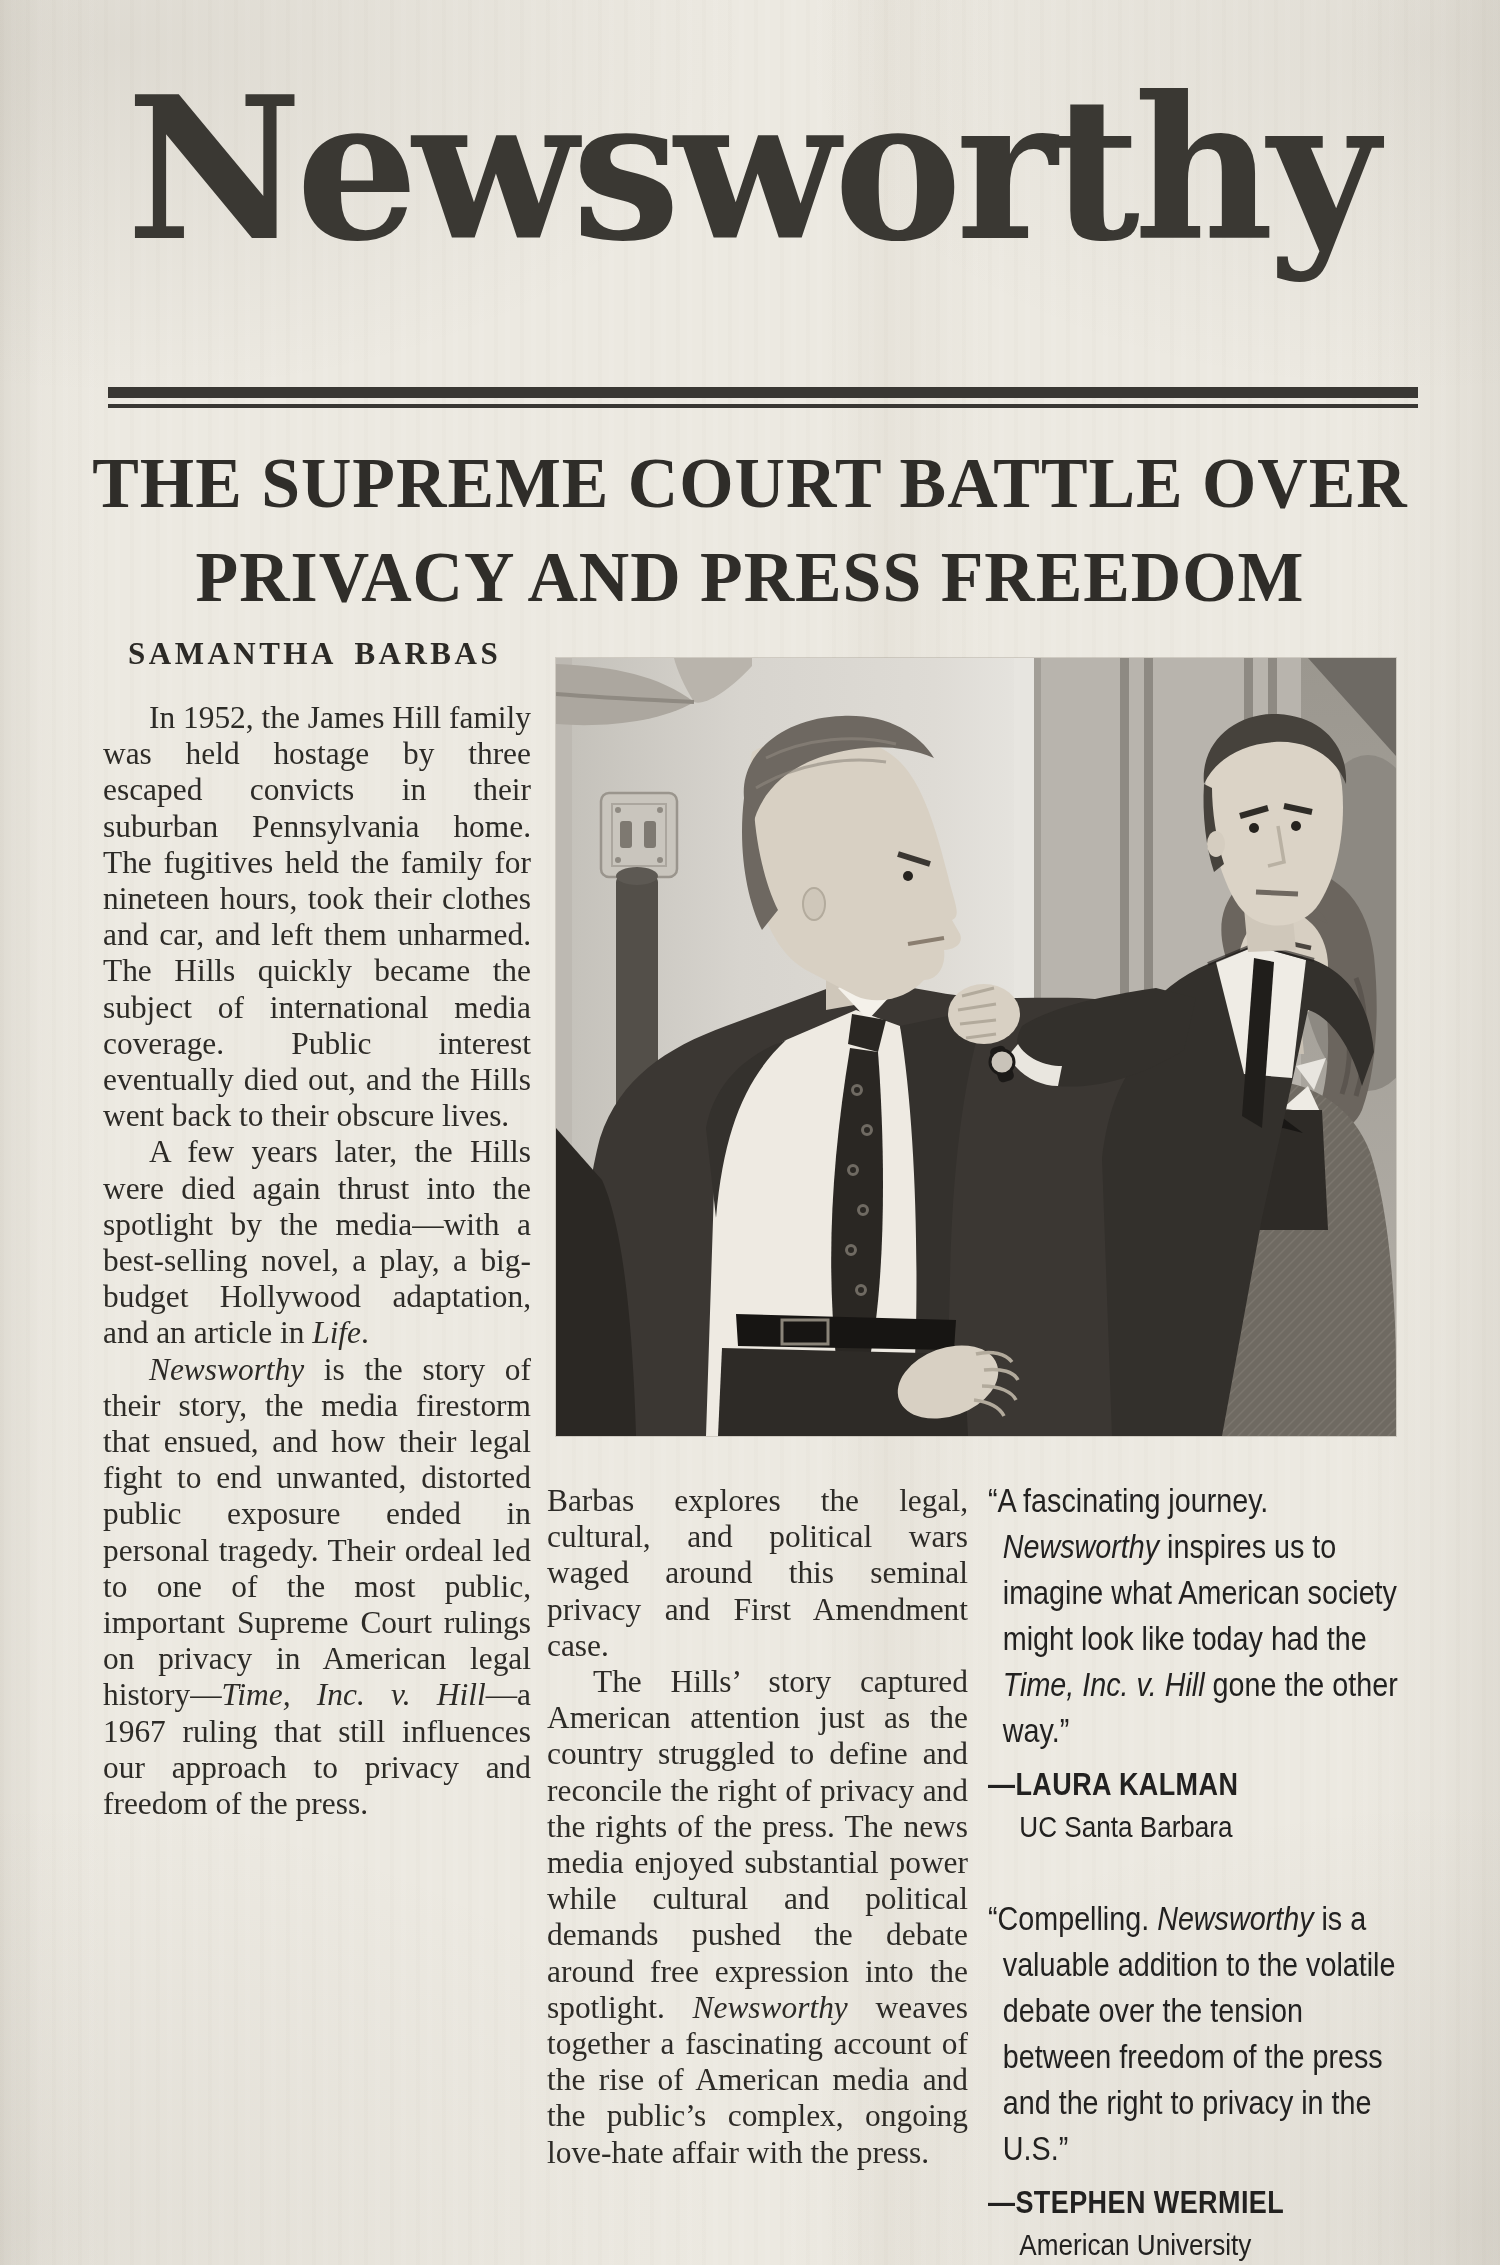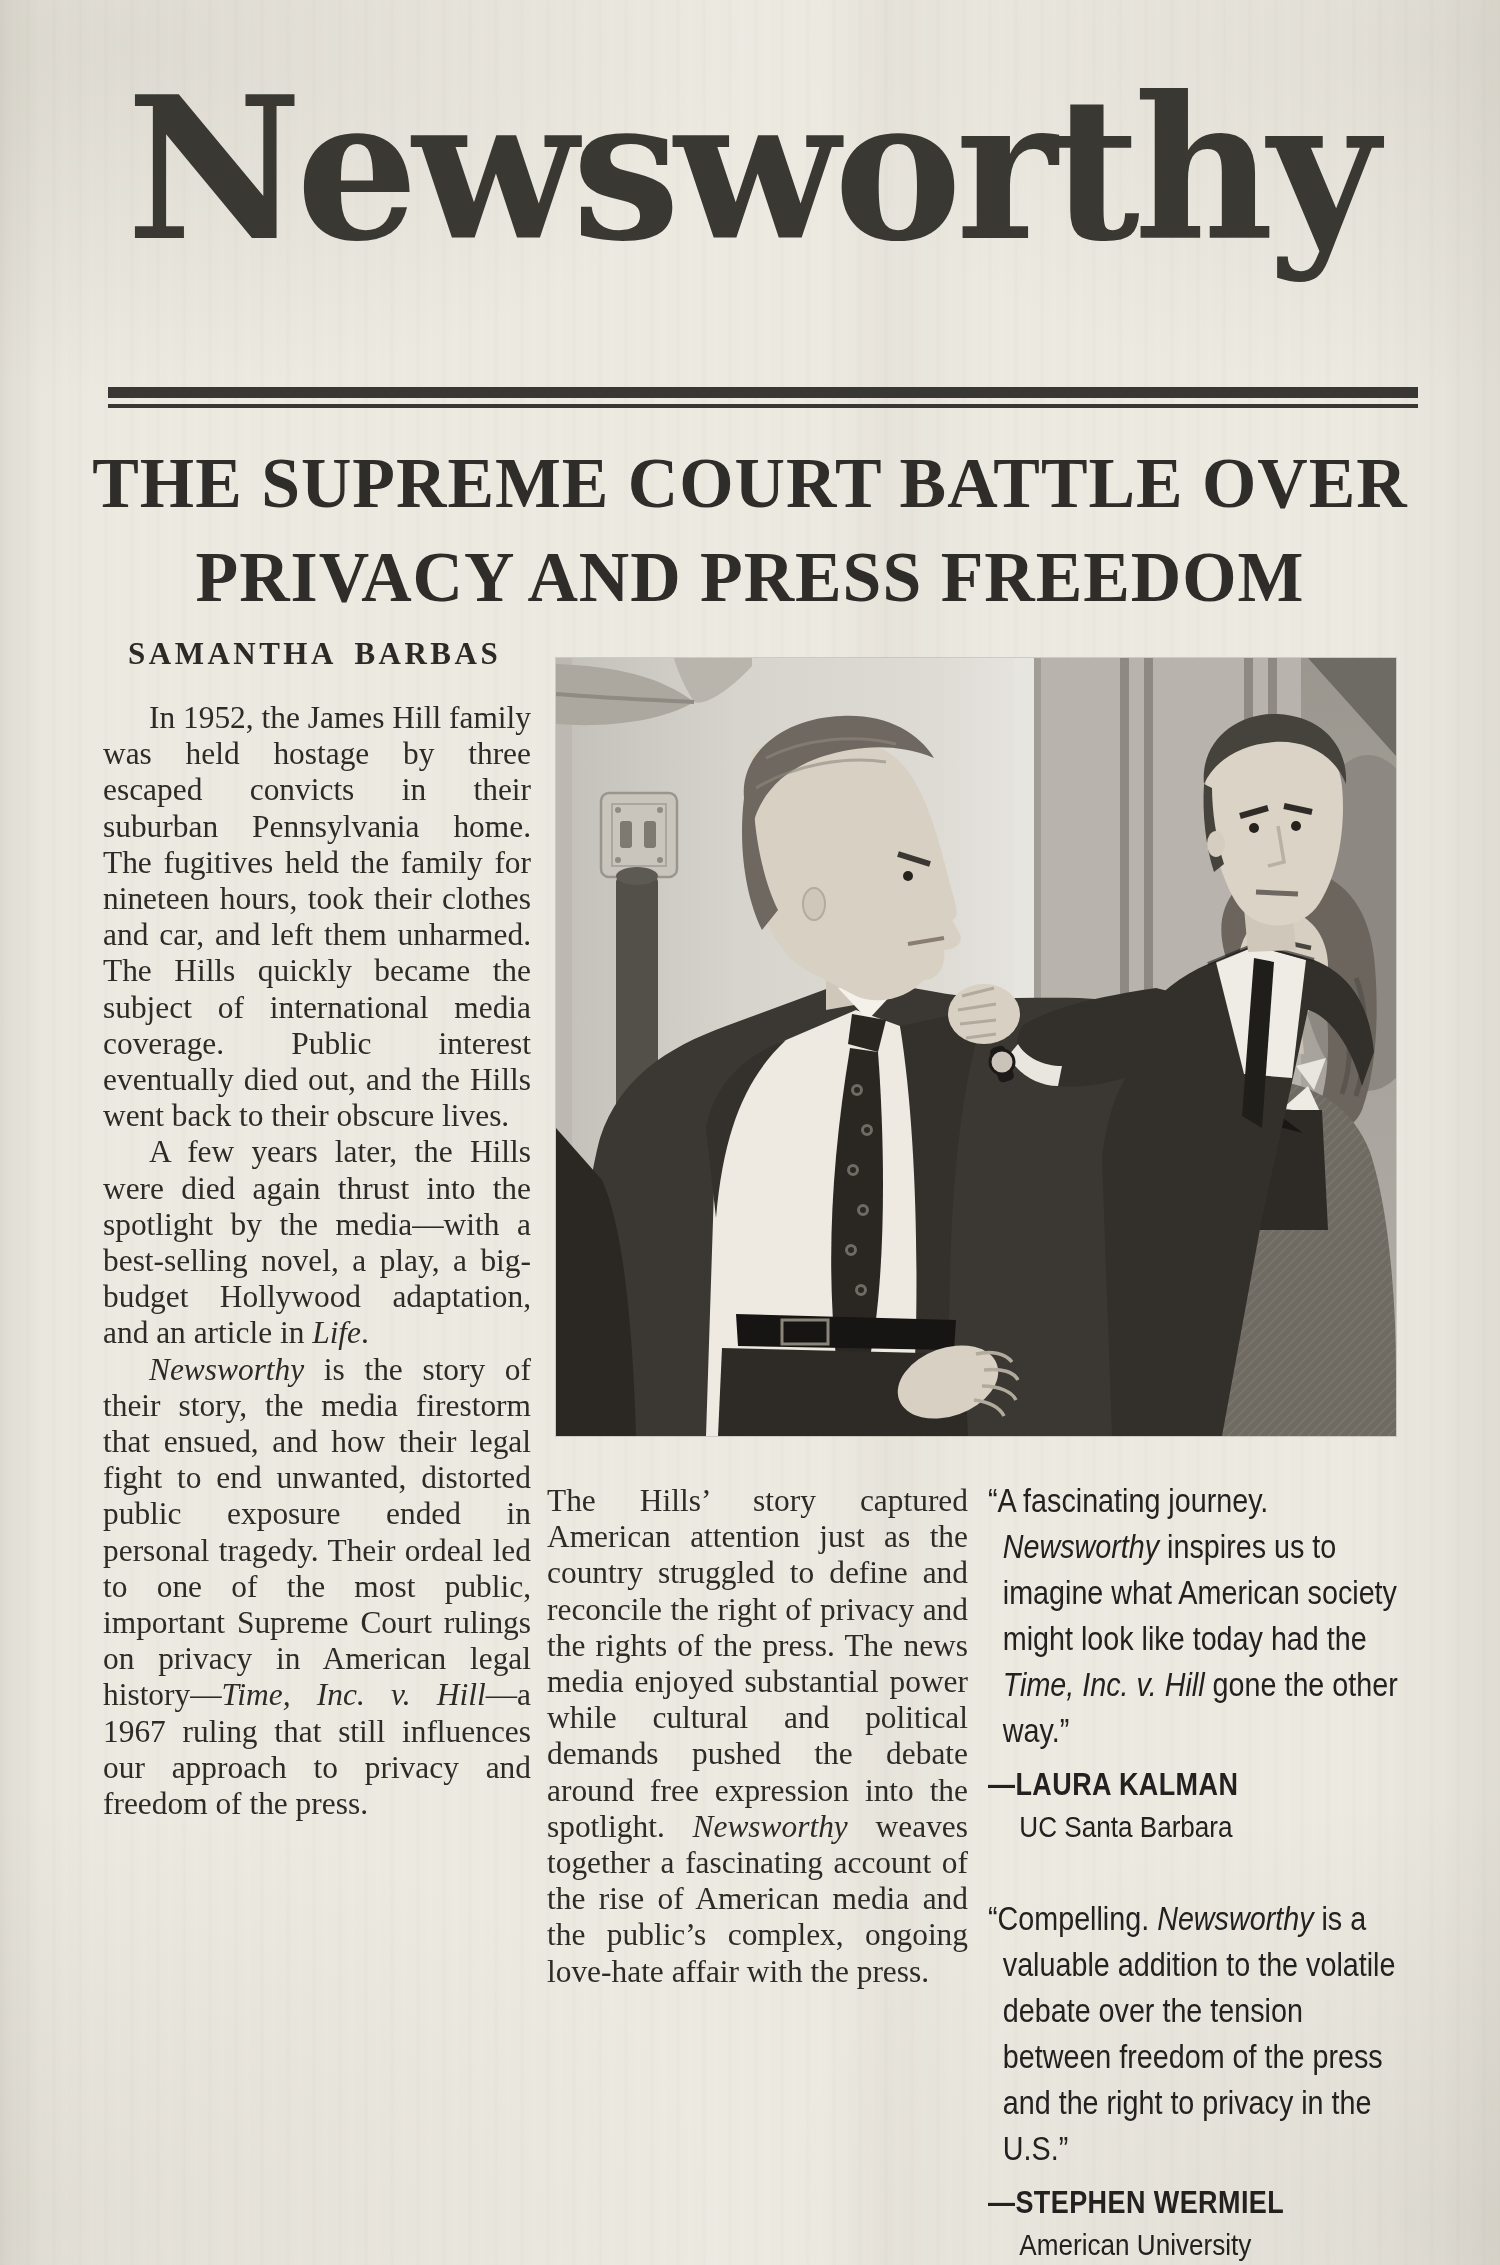--- a/index.html
+++ b/index.html
@@ -209,20 +209,21 @@
       <g>
         <ellipse cx="392" cy="724" rx="52" ry="34" transform="rotate(-20 392 724)" fill="#d8d0c3"></ellipse>
         <path d="M420 696 C436 692 450 696 456 704 M428 712 C446 710 458 714 462 722 M426 728 C444 728 456 734 460 742 M418 742 C434 744 444 750 448 758" stroke="#b2aa9c" stroke-width="3.5" fill="none"></path>
       </g>
 
       <path d="M0 470 L46 522 C64 562 76 644 80 778 L0 778 Z" fill="#2b2824"></path>
     </svg>
   </div>
 
   <div class="col col-mid">
+      <p><span>Barbas explores the legal, cultural, and political wars waged around this seminal privacy and First Amendment case.</span></p>
       <p><span>The Hills’ story captured American attention just as the country struggled to define and reconcile the right of privacy and the rights of the press. The news media enjoyed substantial power while cultural and political demands pushed the debate around free expression into the spotlight. </span><i>Newsworthy</i><span> weaves together a fascinating account of the rise of American media and the public’s complex, ongoing love-hate affair with the press.</span></p>
     </div>
 
   <div class="col-right">
     <div class="quote-block">
       <div class="quote"><span>“A fascinating journey. </span><i>Newsworthy</i><span> inspires us to imagine what American society might look like today had the </span><i>Time, Inc. v. Hill</i><span> gone the other way.”</span></div>
       <div class="attribution">—LAURA KALMAN</div>
       <div class="affiliation">UC Santa Barbara</div>
     </div>
     <div class="quote-block">

